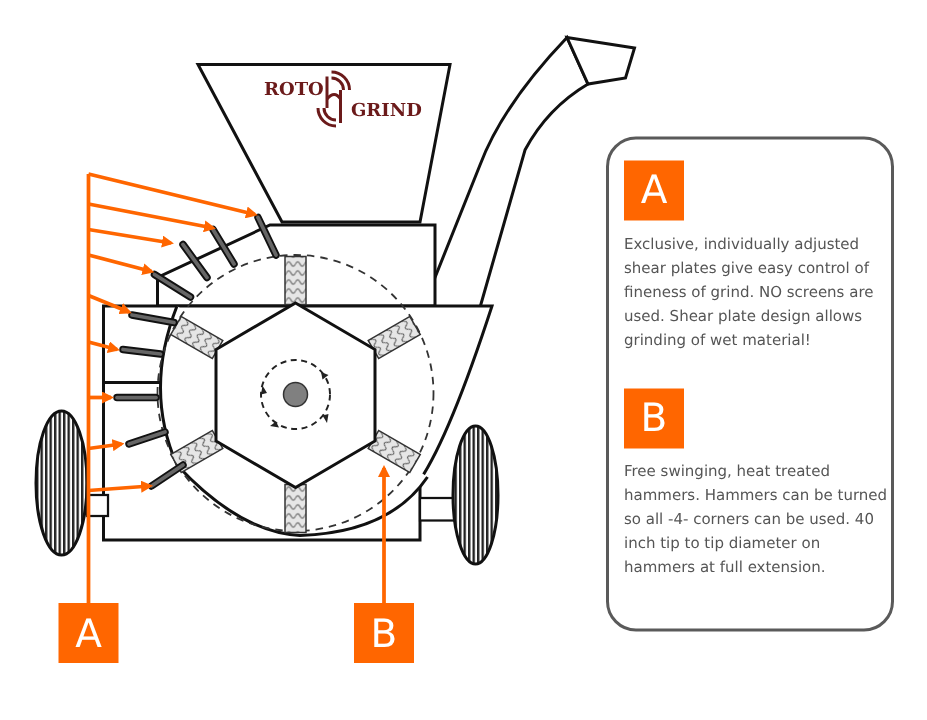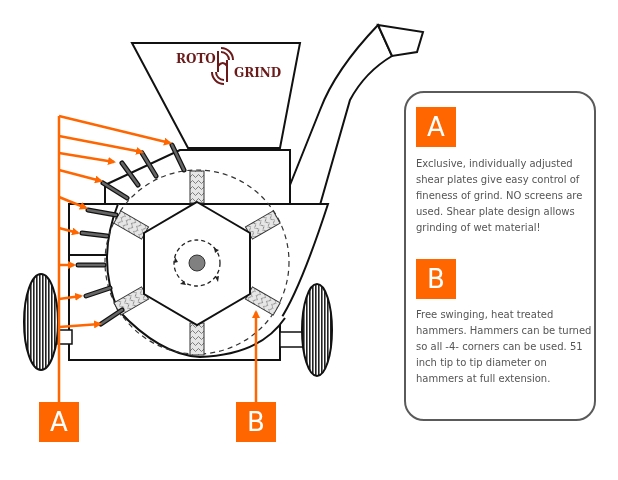--- a/index.html
+++ b/index.html
@@ -169,14 +169,14 @@
   <g>
     <rect x="236" y="402" width="40" height="40" fill="#ff6600"></rect>
     <text class="label-letter" x="256" y="431" text-anchor="middle">B</text>
   </g>
 </svg>
 
 <div class="info-panel">
   <div class="info-badge" id="badge-a">A</div>
   <div class="info-text" id="text-a">Exclusive, individually adjusted shear plates give easy control of fineness of grind. NO screens are used. Shear plate design allows grinding of wet material!</div>
   <div class="info-badge" id="badge-b">B</div>
-  <div class="info-text" id="text-b">Free swinging, heat treated hammers. Hammers can be turned so all -4- corners can be used. 51 inch tip to tip diameter on hammers at full extension.</div>
+  <div class="info-text" id="text-b">Free swinging, heat treated hammers. Hammers can be turned so all -4- corners can be used. 40 inch tip to tip diameter on hammers at full extension.</div>
 </div>
 
 </body></html>

